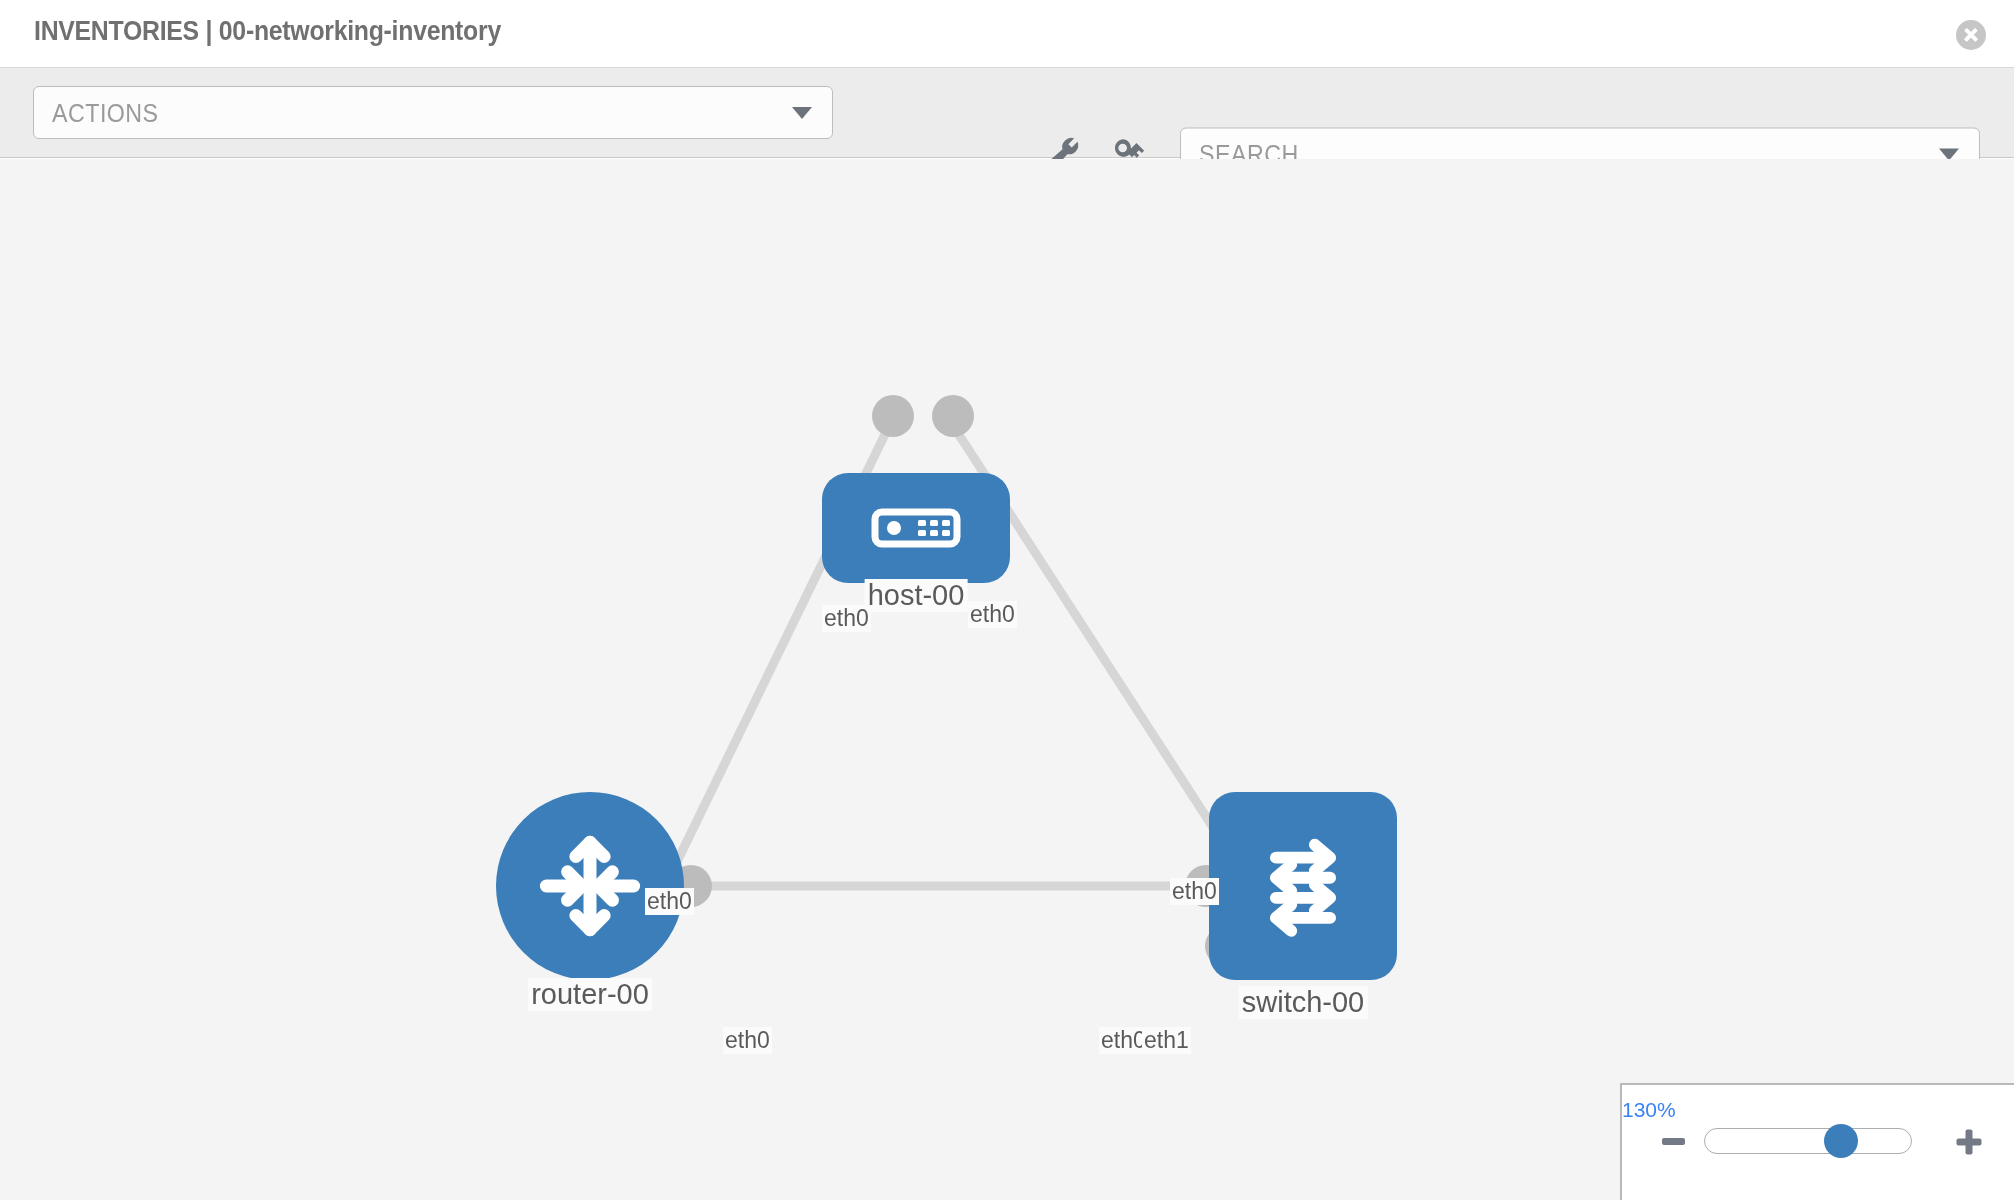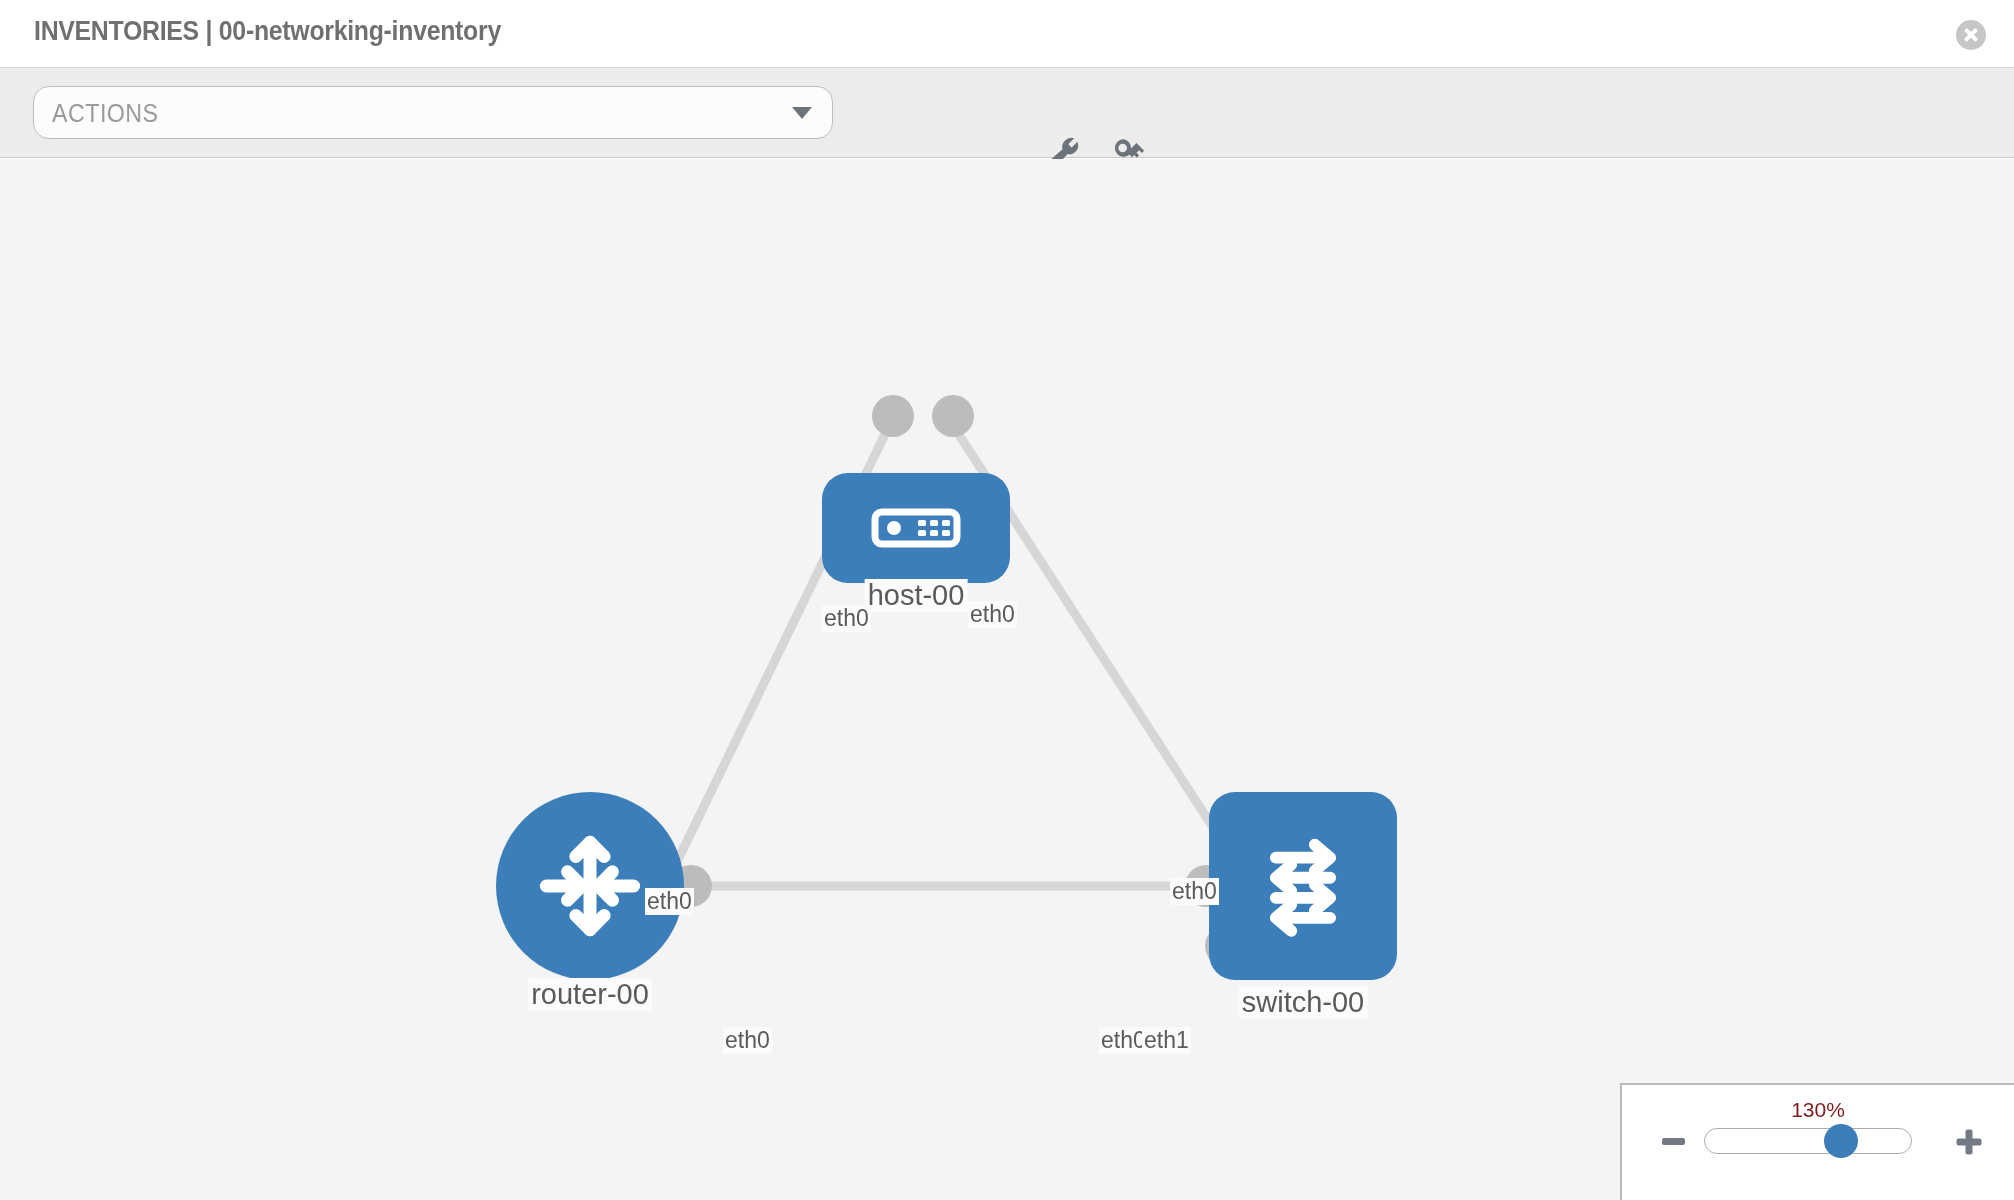--- a/index.html
+++ b/index.html
@@ -47,21 +47,21 @@
     position: absolute; left: 0; top: 68px;
     width: 2014px; height: 90px;
     background: #ececec;
     border-bottom: 1px solid #c9c9c9;
   }
   .actions-select {
     position: absolute; left: 33px; top: 84px - 84px;
     margin-top: 18px;
     width: 800px; height: 53px;
     background: #fcfcfc;
-    border: 1px solid #bdbdbd; border-radius: 16px;
+    border: 1px solid #bdbdbd; border-radius: 6px;
     cursor: pointer;
   }
   .actions-label {
     position: absolute; left: 18px; top: 50%;
     transform: translateY(-50%) scaleX(0.93); transform-origin: left center;
     font-size: 25px; color: #9a9a9a;
     font-family: "Liberation Sans Narrow", "Liberation Sans", sans-serif;
     letter-spacing: 0.5px; white-space: nowrap;
   }
   .caret {
@@ -156,22 +156,21 @@
   
   .zoom-panel {
     position: absolute; left: 1620px; top: 1083px;
     width: 394px; height: 117px;
     background: #ffffff;
     border-top: 2px solid #b9b9b9;
     border-left: 2px solid #b9b9b9;
   }
   .zoom-value {
     position: absolute; top: 13px; left: 0; width: 100%;
-    text-align: center;
-    font-size: 21px; color: #7f1d1d;
+    font-size: 21px; color: #3b82f6;
     font-family: "Liberation Sans", sans-serif;
   }
   .zoom-minus {
     position: absolute; left: 40px; top: 53px;
     width: 23px; height: 7px; border-radius: 2px;
     background: #737a85; cursor: pointer;
   }
   .zoom-plus {
     position: absolute; right: 32px; top: 43px;
     width: 27px; height: 27px; cursor: pointer;
@@ -218,20 +217,24 @@
         <path fill="#6d737b" d="M21.3 4.6l-3.5 3.5-2-2 3.5-3.5a5.5 5.5 0 0 0-7 6.6L4.1 16.4a1.8 1.8 0 0 0 0 2.6l1.3 1.3a1.8 1.8 0 0 0 2.6 0l7.2-8.2a5.5 5.5 0 0 0 6.1-7.5z"></path>
       </svg>
     </div>
 
     <div class="tool-icon" id="key-ic">
       <svg width="40" height="40" viewBox="0 0 24 24">
         <path fill="#6d737b" d="M8.2 3.2a5.2 5.2 0 1 0 3.4 9.1l1.6 1.6 1.3-1.3 1.6 1.6 1.4-1.4-1.6-1.6 1.5-1.5 1.7 1.7 1.4-1.4-4.6-4.6-3.3 3.3A5.2 5.2 0 0 0 8.2 3.2zm-.6 2.6a2.6 2.6 0 1 1 0 5.2 2.6 2.6 0 0 1 0-5.2z"></path>
       </svg>
     </div>
 
+    <div class="search-box">
+      <span class="search-label">SEARCH</span>
+      <span class="caret"></span>
+    </div>
   </div>
 
   <div class="canvas">
 
     <svg class="edges">
 
       <line x1="890" y1="265" x2="672" y2="713" stroke="#d6d6d6" stroke-width="9"></line>
 
       <line x1="952" y1="265" x2="1238" y2="707" stroke="#d6d6d6" stroke-width="9"></line>
 

